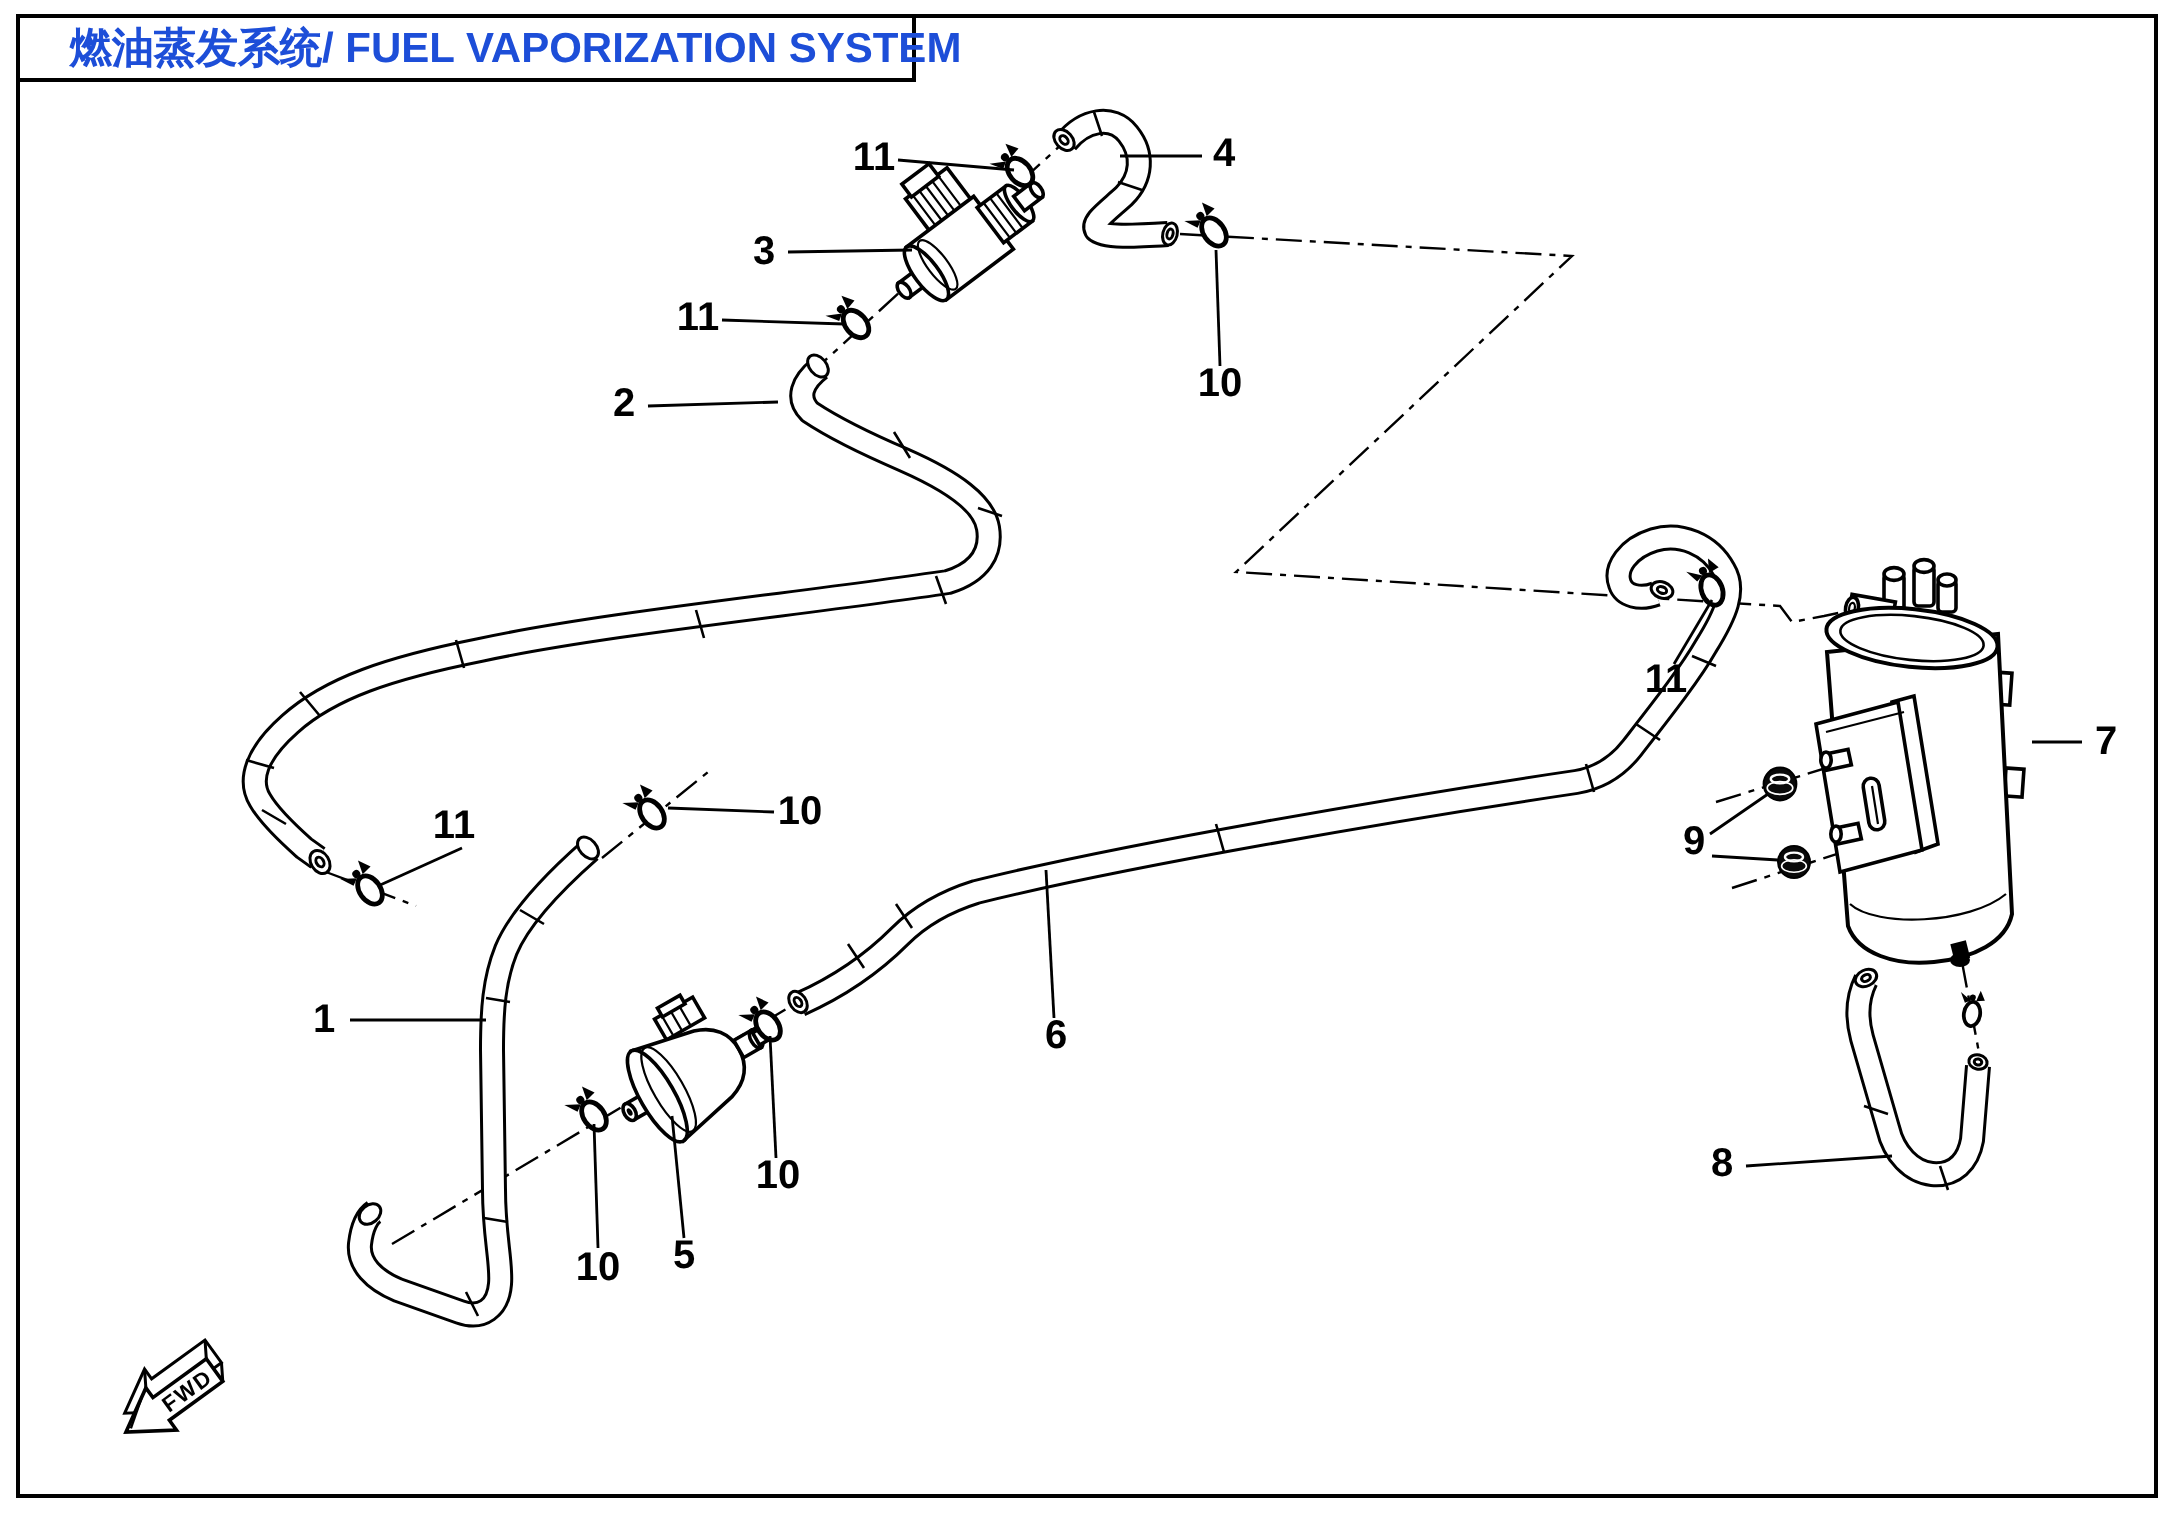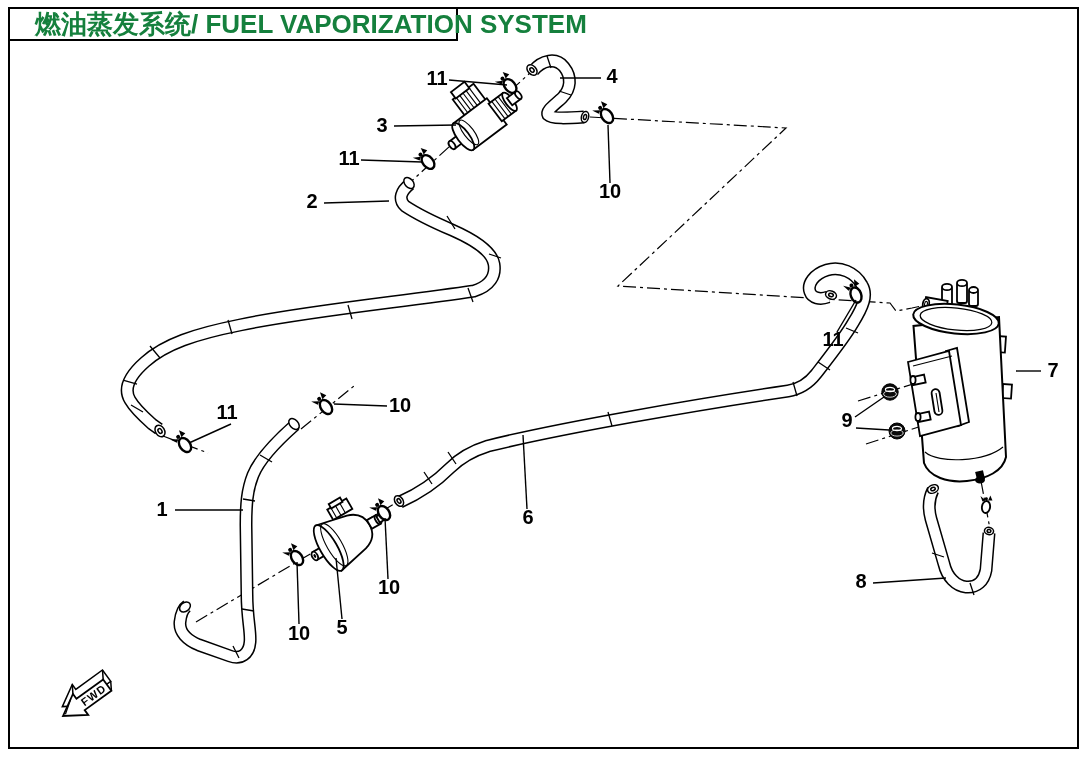--- a/index.html
+++ b/index.html
@@ -3,21 +3,21 @@
 <meta charset="utf-8">
 <style>
   html,body{margin:0;padding:0;background:#ffffff;}
   .page{position:relative;width:1090px;height:760px;background:#fff;overflow:hidden;
         font-family:"Liberation Sans",sans-serif;}
   .page-border{position:absolute;left:8px;top:7px;width:1071px;height:742px;
         border:2px solid #000;box-sizing:border-box;}
   .title-box{position:absolute;left:8px;top:7px;width:450px;height:34px;
         border:2px solid #000;box-sizing:border-box;background:#fff;
         display:flex;align-items:center;padding-left:25px;z-index:5;}
-  .title-box span{font-size:26px;font-weight:bold;color:#15803d;letter-spacing:0px;
+  .title-box span{font-size:21px;font-weight:bold;color:#1d4ed8;letter-spacing:0px;
         white-space:nowrap;}
   svg{position:absolute;left:0;top:0;}
   svg text{font-family:"Liberation Sans",sans-serif;font-weight:bold;font-size:20px;fill:#000;}
   svg text.fwd{font-size:11px;letter-spacing:1px;}
   .hoseB{fill:none;stroke:#000;stroke-width:13;stroke-linejoin:round;stroke-linecap:butt;}
   .hoseW{fill:none;stroke:#fff;stroke-width:10;stroke-linejoin:round;stroke-linecap:butt;}
   .axis{fill:none;stroke:#000;stroke-width:1.2;stroke-dasharray:13 4 3 4;}
   .leader{stroke:#000;stroke-width:1.4;fill:none;}
   .tick{stroke:#000;stroke-width:1.3;fill:none;}
   .part{fill:#fff;stroke:#000;stroke-width:1.8;}

